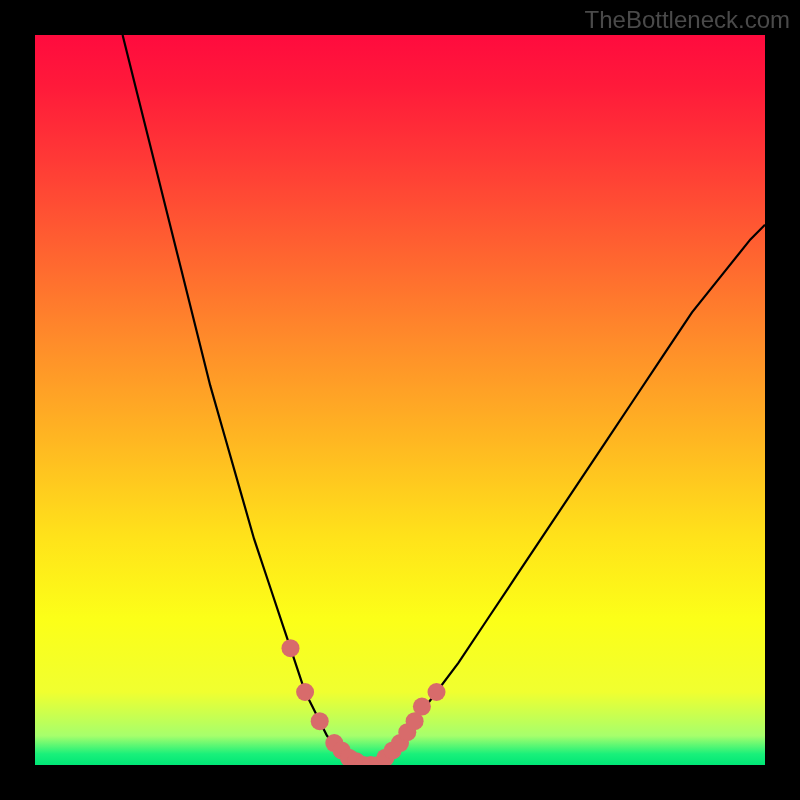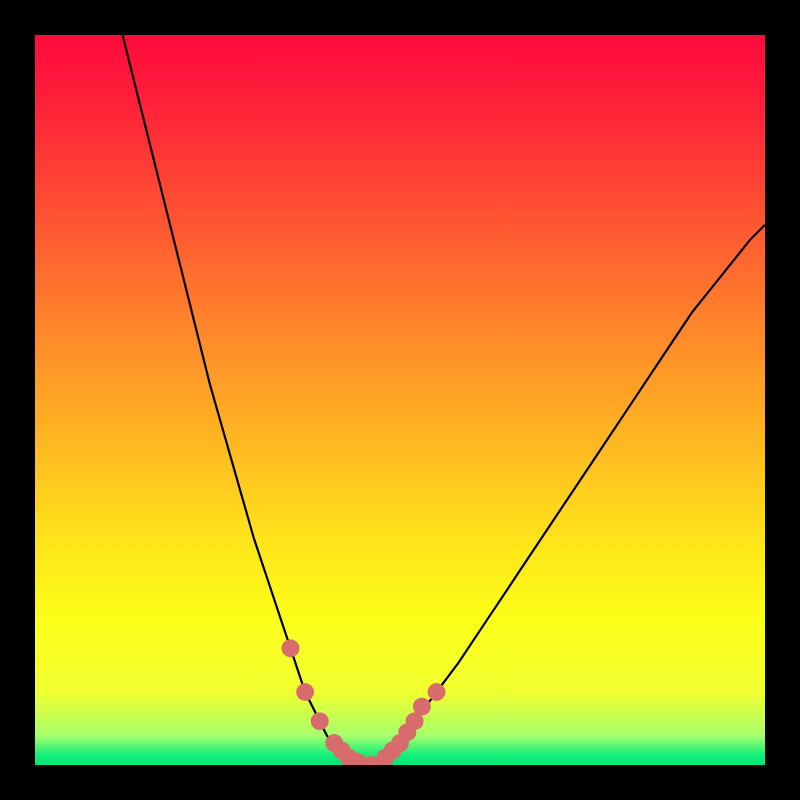--- a/index.html
+++ b/index.html
@@ -18,20 +18,21 @@
      #a6ff6c 96%,
      #19f07a 98.5%,
      #00e676 100%)}
   .attrib{position:absolute;top:6px;right:10px;color:#4a4a4a;font-size:24px;font-weight:400}
   svg{position:absolute;inset:0}
 </style>
 </head>
 <body>
 
 <div class="frame">
+  <div class="attrib">TheBottleneck.com</div>
   <div class="plot">
     <div class="gradient"></div>
     <svg id="svg" width="730" height="730" viewBox="0 0 730 730">
         <path d="M87.60 0.00 L102.20 58.40 L116.80 116.80 L131.40 175.20 L146.00 233.60 L160.60 292.00 L175.20 350.40 L189.80 401.50 L204.40 452.60 L219.00 503.70 L233.60 547.50 L248.20 591.30 L255.50 613.20 L262.80 635.10 L270.10 657.00 L277.40 671.60 L284.70 686.20 L292.00 700.80 L299.30 708.10 L306.60 715.40 L313.90 722.70 L321.20 730.00 L328.50 730.00 L335.80 730.00 L343.10 730.00 L350.40 722.70 L357.70 715.40 L365.00 708.10 L379.60 686.20 L401.50 657.00 L423.40 627.80 L452.60 584.00 L481.80 540.20 L511.00 496.40 L540.20 452.60 L569.40 408.80 L598.60 365.00 L627.80 321.20 L657.00 277.40 L686.20 240.90 L715.40 204.40 L730.00 189.80 " fill="none" stroke="#000000" stroke-width="2.2"></path>
         <circle cx="255.50" cy="613.20" r="9" fill="#d86b6b"></circle>
         <circle cx="270.10" cy="657.00" r="9" fill="#d86b6b"></circle>
         <circle cx="284.70" cy="686.20" r="9" fill="#d86b6b"></circle>
         <circle cx="299.30" cy="708.10" r="9" fill="#d86b6b"></circle>
         <circle cx="306.60" cy="715.40" r="9" fill="#d86b6b"></circle>
         <circle cx="313.90" cy="722.70" r="9" fill="#d86b6b"></circle>

